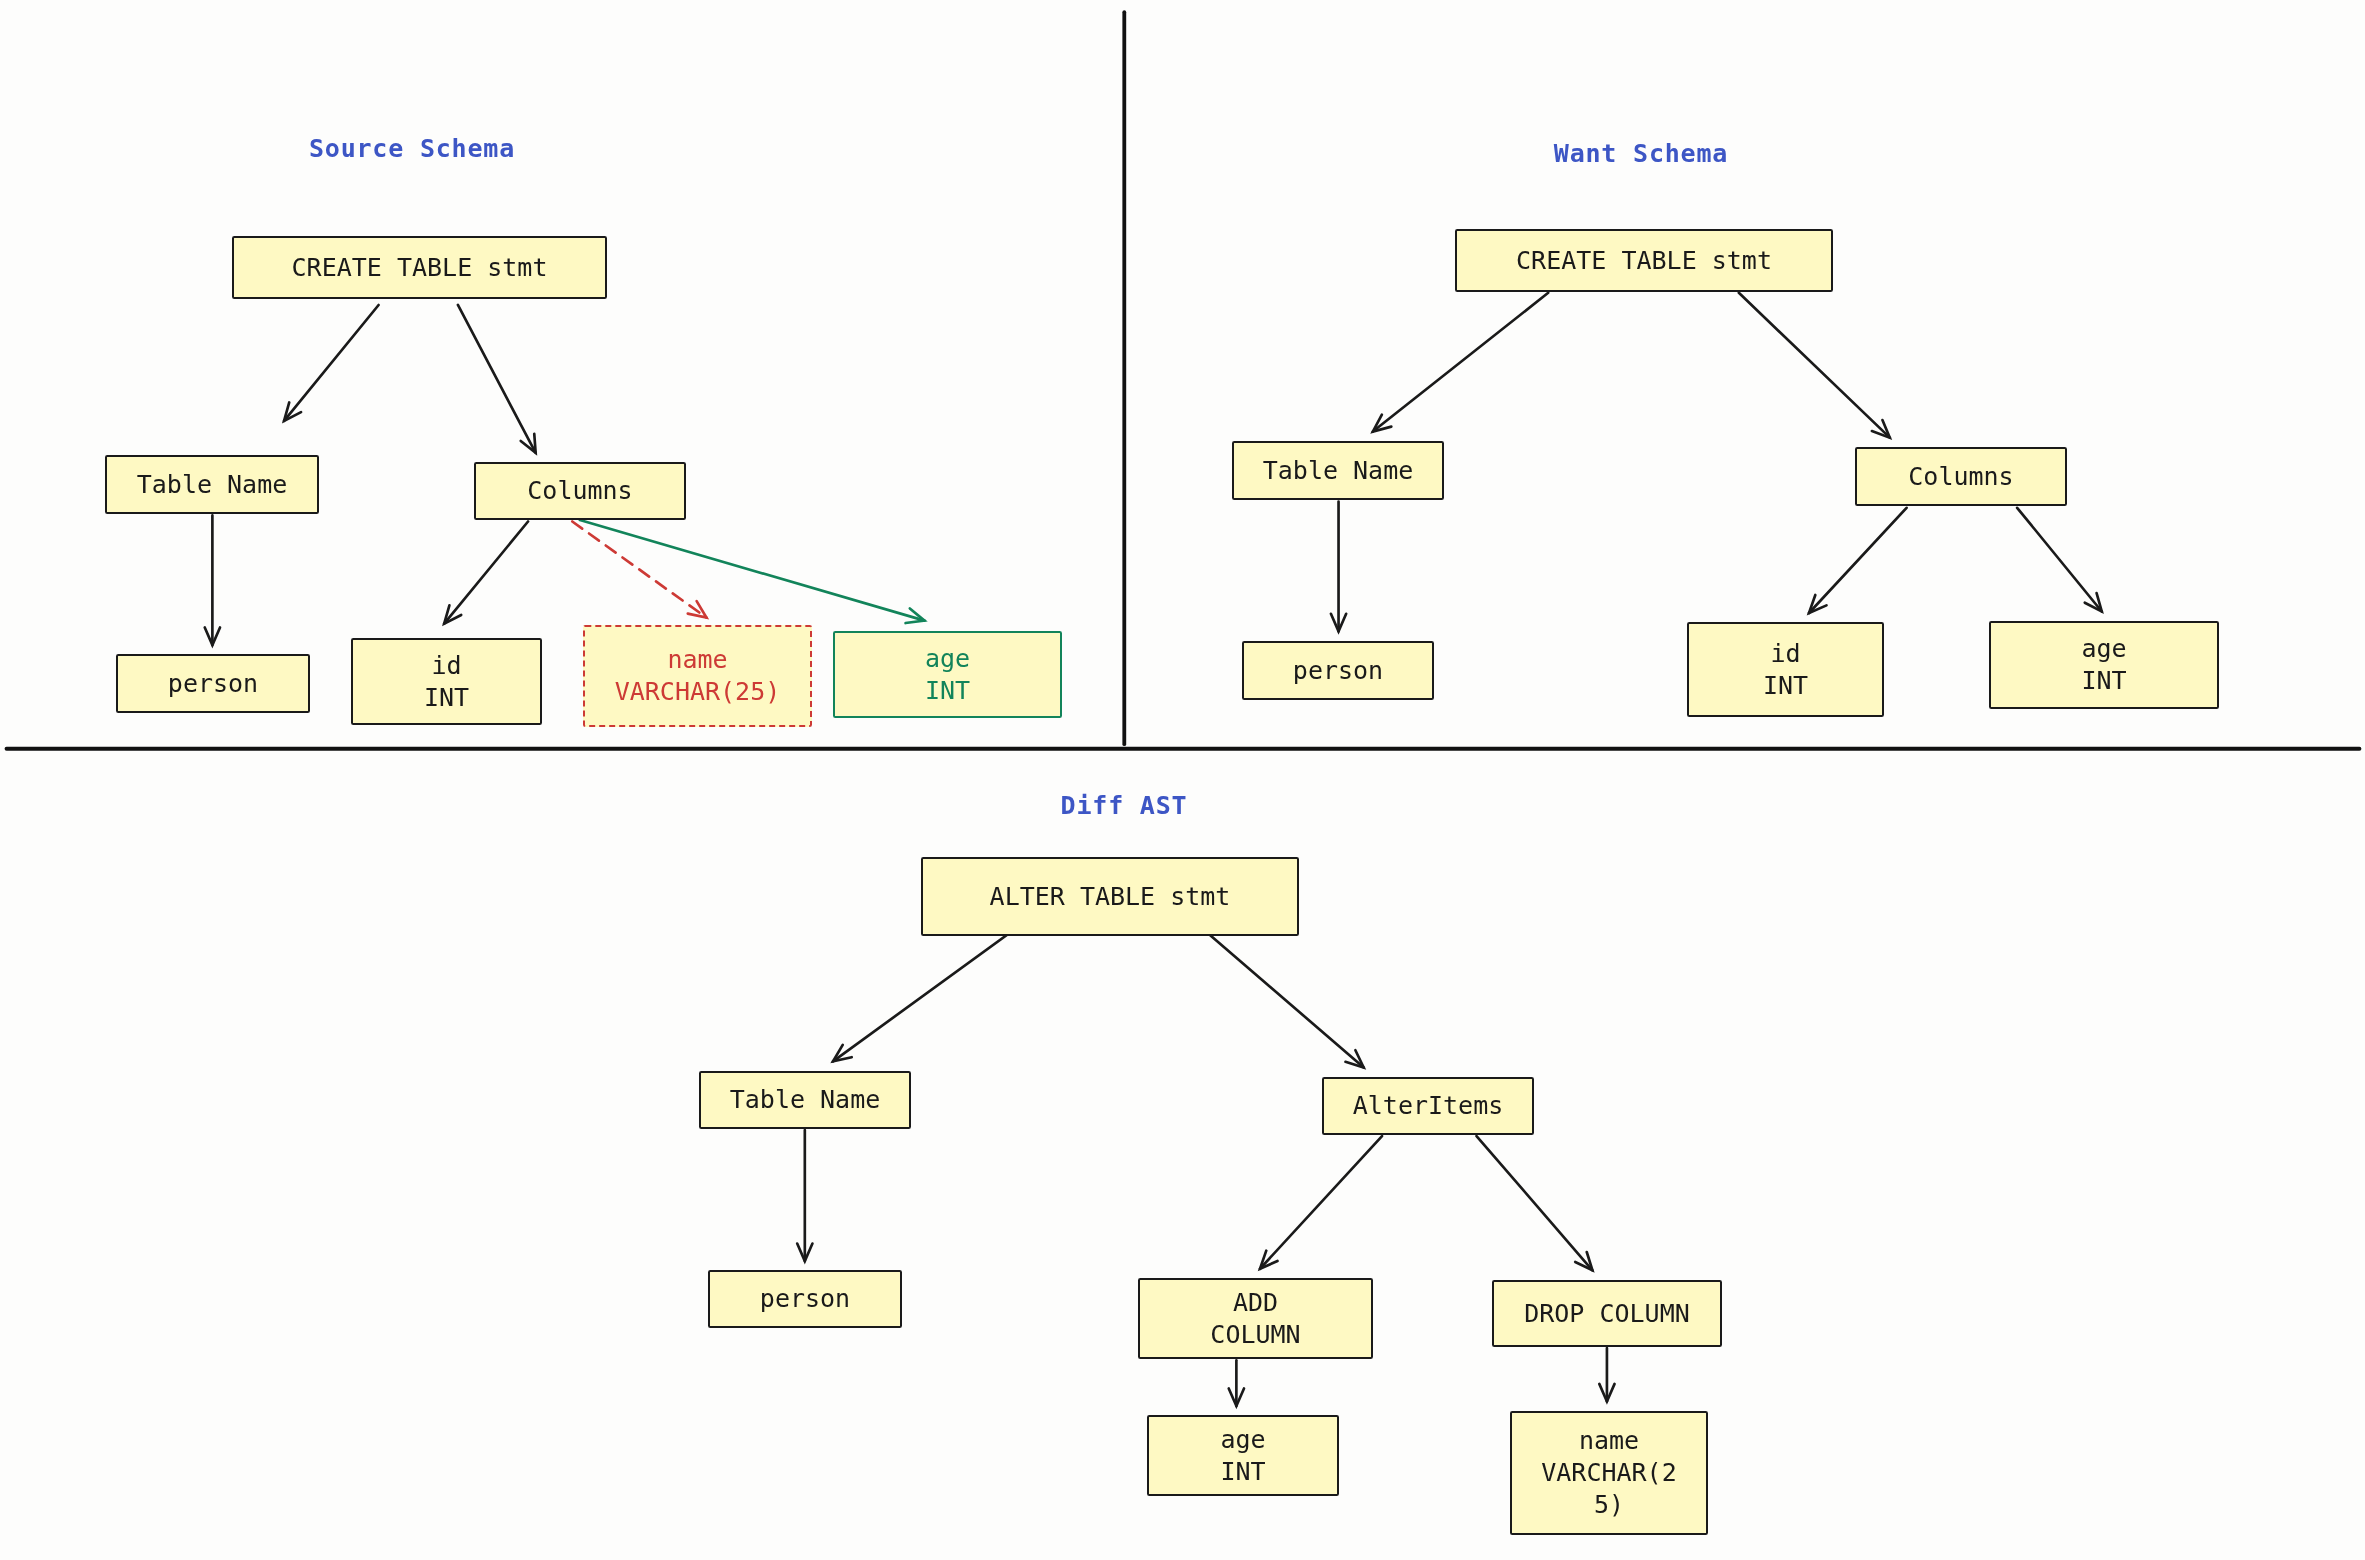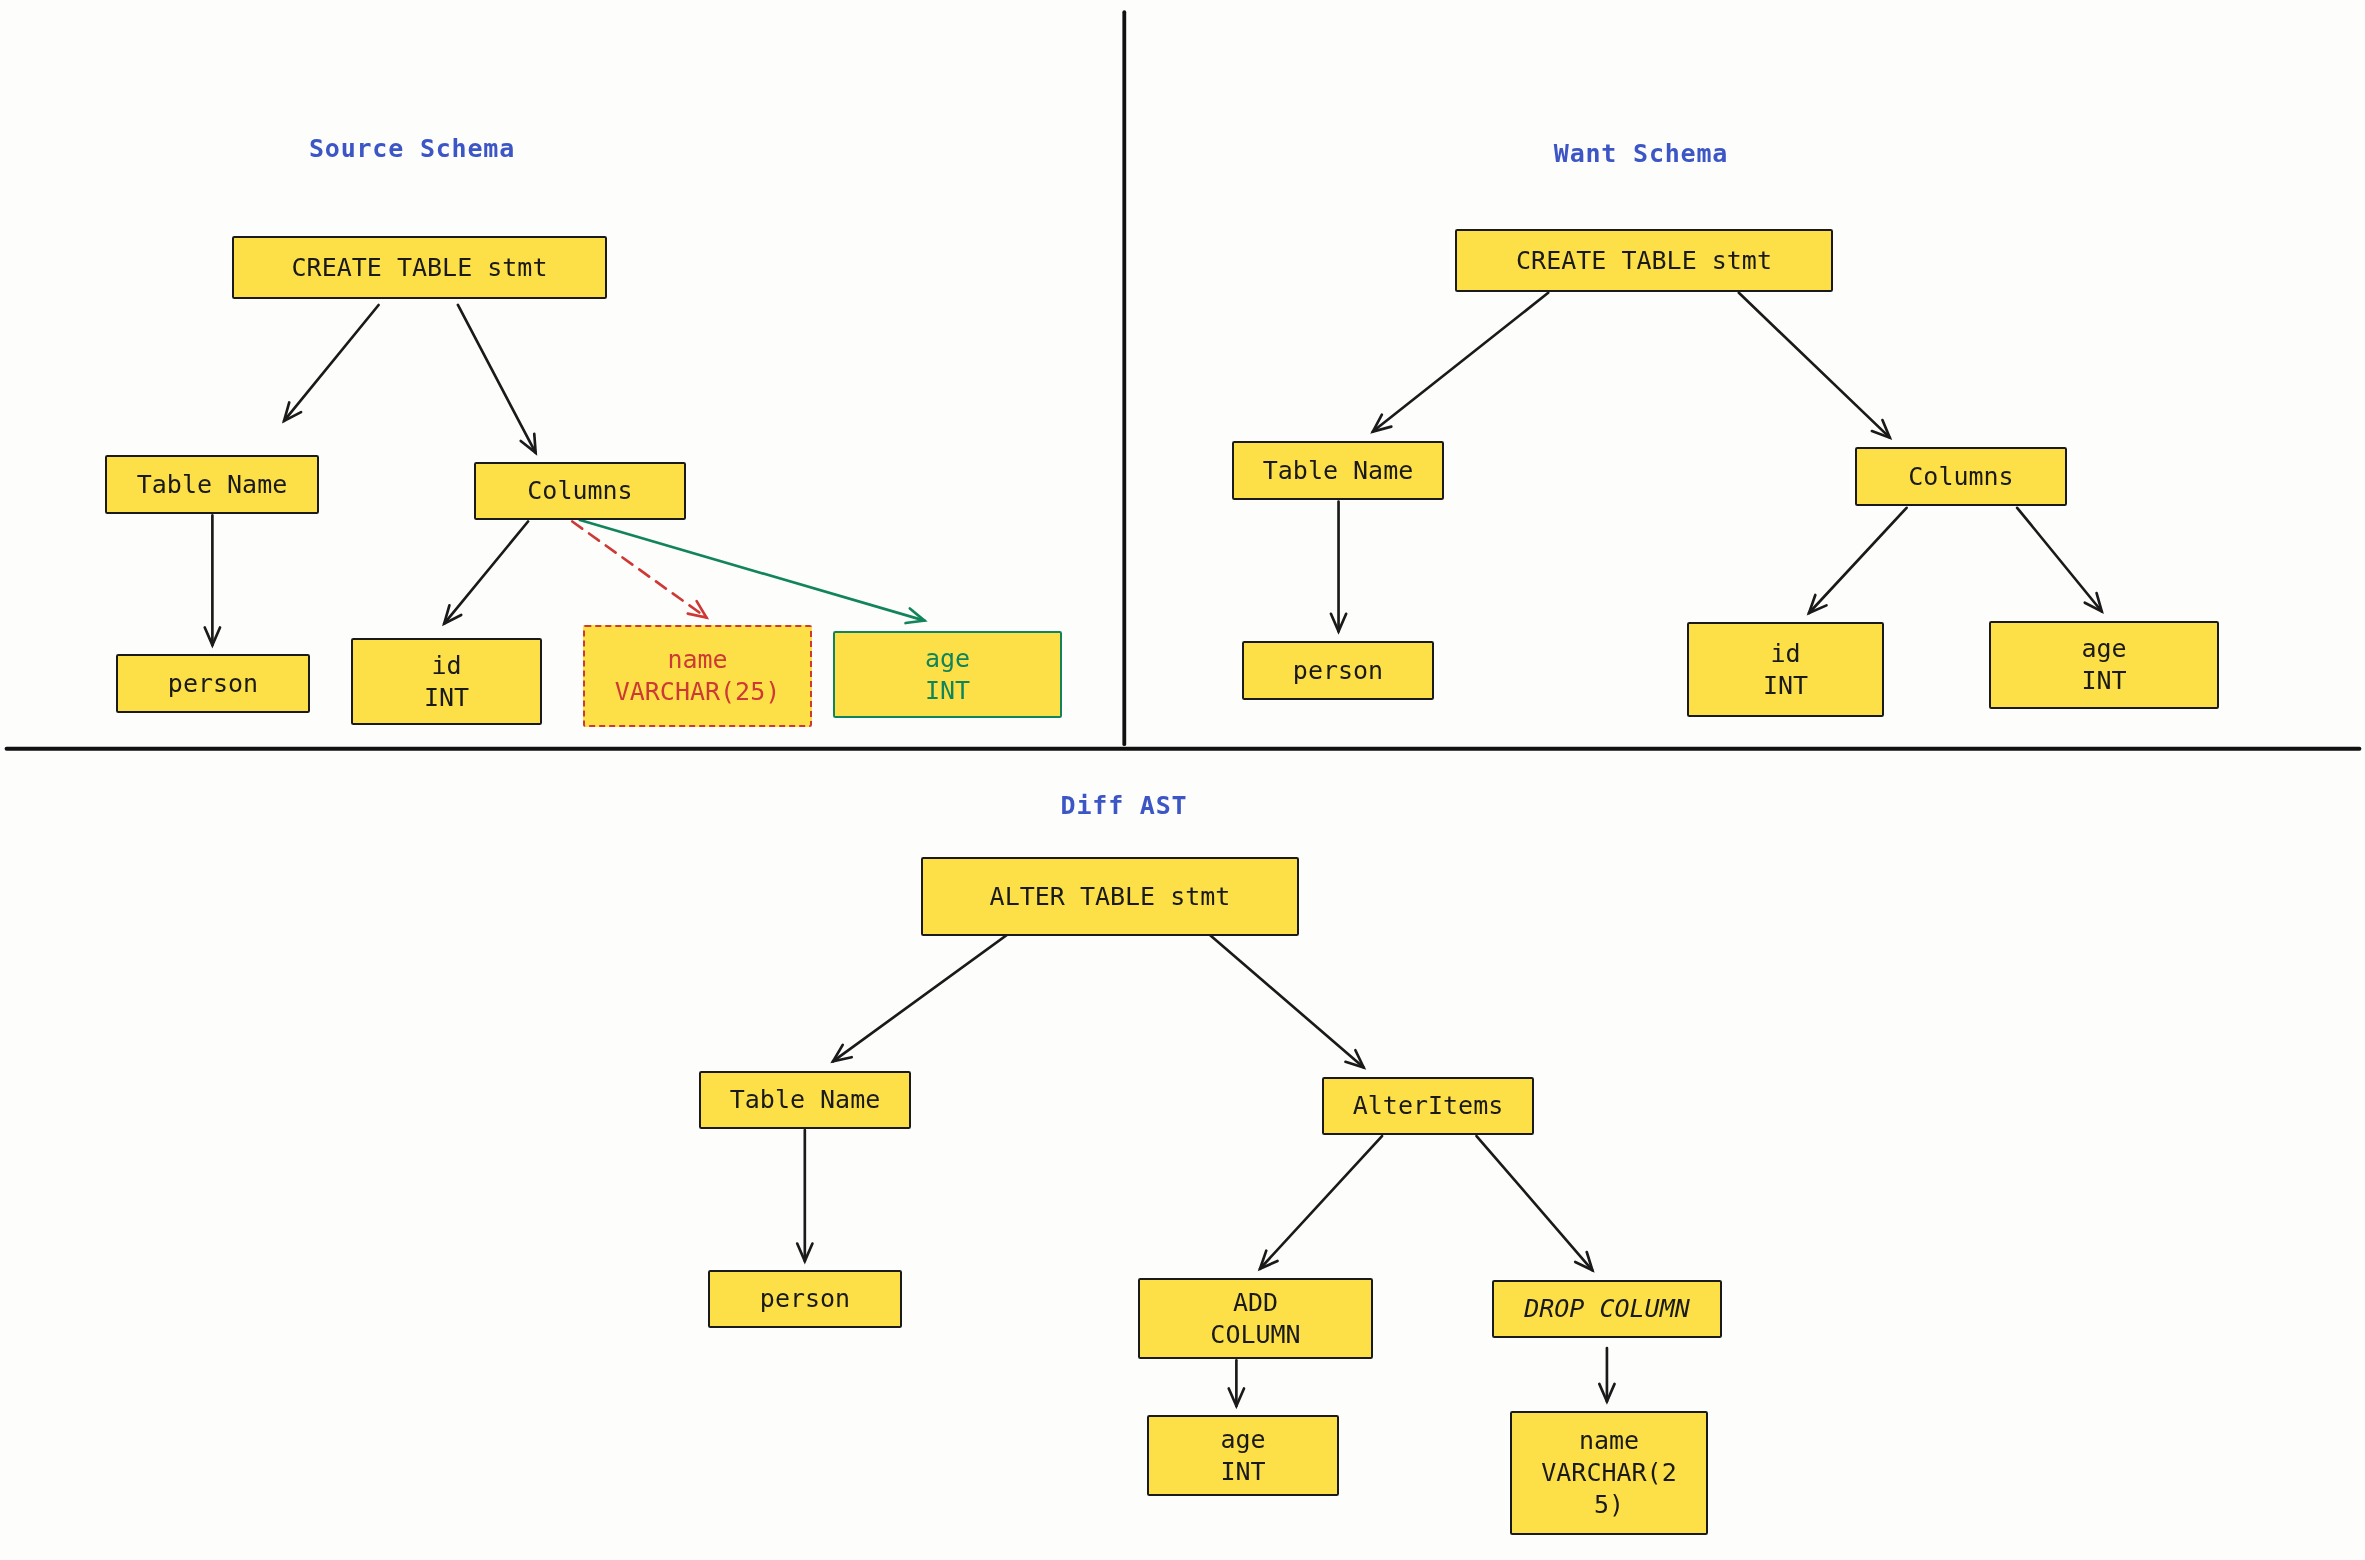--- a/index.html
+++ b/index.html
@@ -37,21 +37,21 @@
   }
   .node{
     position:absolute;
     display:flex;
     align-items:center;
     justify-content:center;
     text-align:center;
     white-space:pre-line;
     font-size:25px;
     line-height:1.28;
-    background:#fde047;
+    background:#fef9c3;
     border:2.3px solid var(--ink);
     border-radius:2.3px;
     padding:1.5px 6.1px;
   }
   .node-red{
     border:2.3px dashed var(--diff_red);
     color:var(--diff_red);
   }
   .node-green{
     border:2.3px solid var(--diff_green);
@@ -130,21 +130,21 @@
 INT</div>
 
   <div class="title" style="left:1124px;top:805px;">Diff AST</div>
 
   <div class="node" style="left:921px;top:857px;width:378px;height:79px;">ALTER TABLE stmt</div>
   <div class="node" style="left:699px;top:1071px;width:212px;height:58px;">Table Name</div>
   <div class="node" style="left:1322px;top:1077px;width:212px;height:58px;">AlterItems</div>
   <div class="node" style="left:708px;top:1270px;width:194px;height:58px;">person</div>
   <div class="node" style="left:1138px;top:1278px;width:235px;height:81px;">ADD
 COLUMN</div>
-  <div class="node" style="left:1492px;top:1280px;width:230px;height:58px;font-style:italic;">DROP COLUMN</div>
+  <div class="node" style="left:1492px;top:1280px;width:230px;height:67px;">DROP COLUMN</div>
   <div class="node" style="left:1147px;top:1415px;width:192px;height:81px;">age
 INT</div>
   <div class="node" style="left:1510px;top:1411px;width:198px;height:124px;">name
 VARCHAR(2
 5)</div>
 
 </div>
 
 
 </body></html>

